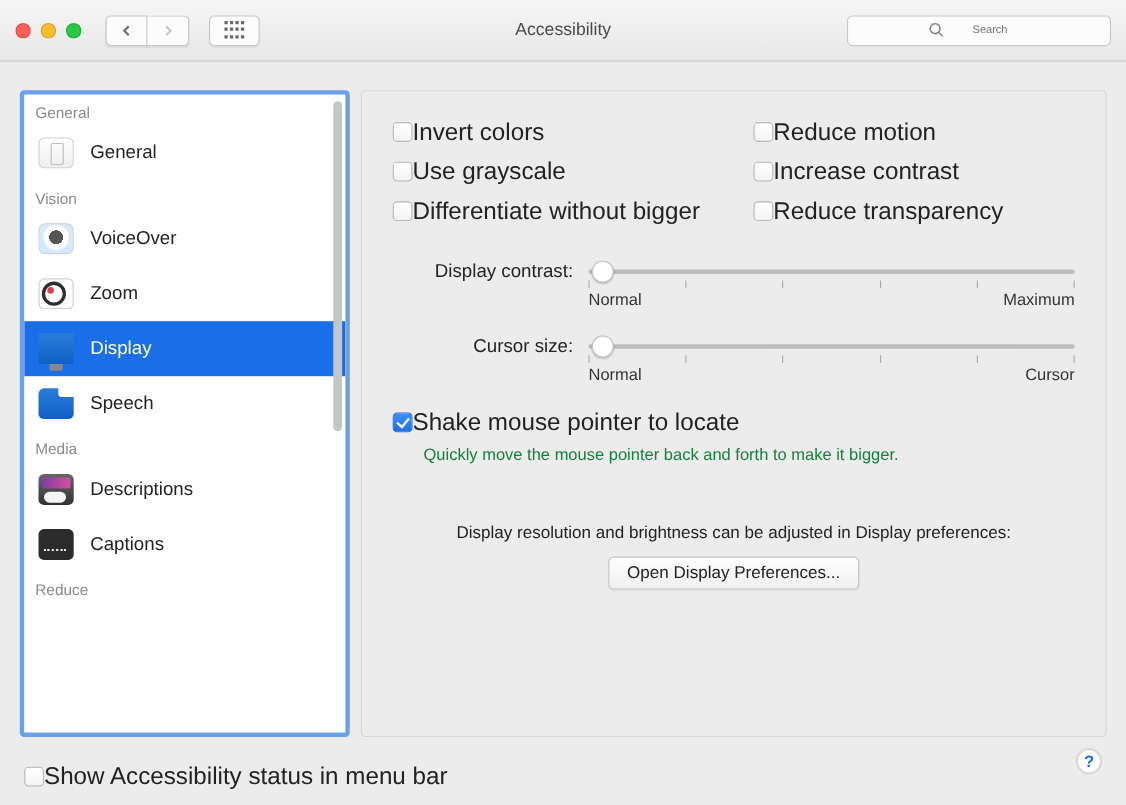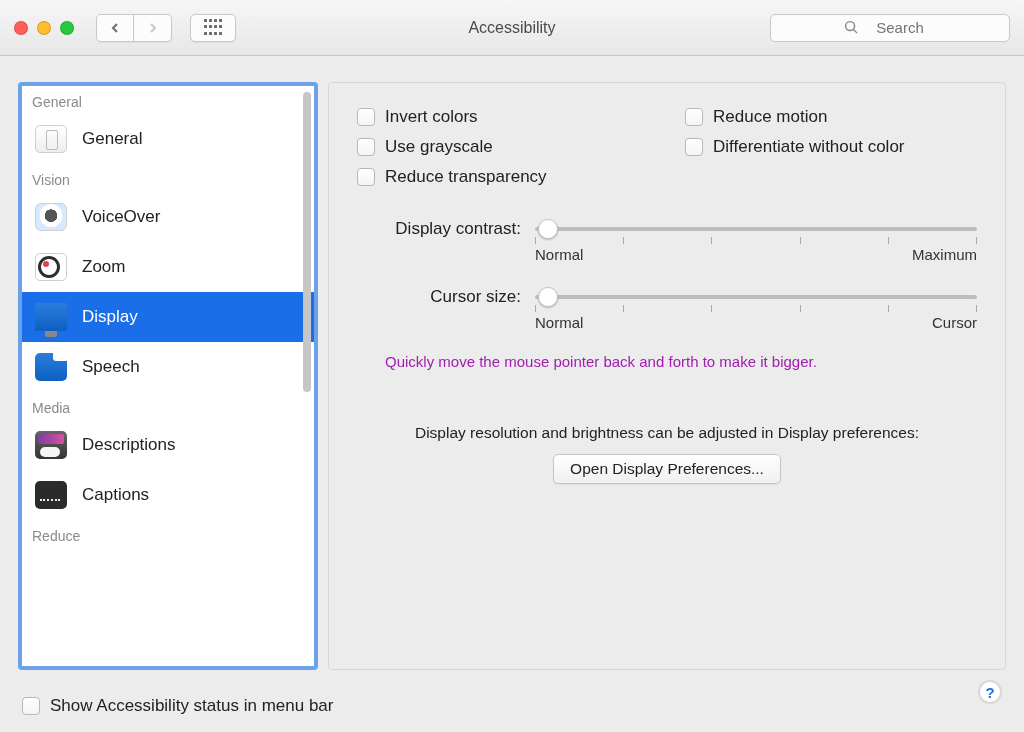--- a/index.html
+++ b/index.html
@@ -14,21 +14,21 @@
   .tb-btn { height:28px; background:#fcfcfc; border:1px solid #c8c8c8; border-radius:5px; display:inline-flex; align-items:center; justify-content:center; box-shadow:0 1px 0 rgba(255,255,255,.6) inset, 0 1px 1px rgba(0,0,0,.05); }
   .nav-group { display:flex; margin-left:22px; }
   .nav-group .tb-btn { width:38px; }
   .nav-group .tb-btn:first-child { border-top-right-radius:0; border-bottom-right-radius:0; }
   .nav-group .tb-btn:last-child { border-top-left-radius:0; border-bottom-left-radius:0; border-left:none; }
   .grid-btn { width:46px; margin-left:18px; }
   .dots { width:18px; height:18px; display:grid; grid-template-columns:repeat(4,1fr); grid-template-rows:repeat(3,1fr); gap:1.5px; }
   .dots span { background:#6a6a6a; width:3px; height:3px; border-radius:0.5px; }
   .title { position:absolute; left:0; right:0; text-align:center; font-size:16px; color:#4a4a4a; pointer-events:none; }
   .search { margin-left:auto; width:240px; height:28px; }
-  .search input { width:100%; height:100%; border:1px solid #c8c8c8; border-radius:5px; background:#fcfcfc; padding:0 10px 0 30px; font-size:15px; color:#333; outline:none; }
+  .search input { width:100%; height:100%; border:1px solid #c8c8c8; border-radius:5px; background:#fcfcfc; padding:0 10px 0 30px; font-size:10px; color:#333; outline:none; }
   .search { position:relative; }
   .search svg { position:absolute; left:74px; top:6px; width:15px; height:15px; fill:#888; }
   .chev { width:10px; height:10px; }
   .chev polyline { fill:none; stroke:#6f6f6f; stroke-width:2; }
   .disabled .chev polyline { stroke:#c7c7c7; }
 
   
   .content { display:flex; padding:26px 18px 10px 18px; gap:10px; height:calc(100% - 56px - 52px); }
   .sidebar-wrap { width:300px; border:4px solid #6aa1e8; border-radius:4px; background:#fff; overflow:hidden; display:flex; flex-direction:column; }
   .sidebar { overflow-y:auto; flex:1; }
@@ -36,38 +36,38 @@
   .item { display:flex; align-items:center; gap:14px; padding:10px 12px; font-size:17px; color:#222; cursor:default; }
   .item.selected { background:#1a6fe8; color:#fff; }
   .item .icon { width:34px; height:30px; display:flex; align-items:center; justify-content:center; }
 
   
   .sidebar-wrap { position:relative; }
   .scroll-knob { position:absolute; right:3px; top:6px; width:8px; height:300px; background:#c6c6c6; border-radius:4px; }
 
   .main { flex:1; background:#ececec; border:1px solid #d6d6d6; border-radius:4px; padding:24px 28px 20px 28px; position:relative; }
 
-  .checkrow { display:flex; align-items:center; gap:10px; font-size:17px; margin-bottom:8px; }
+  .checkrow { display:flex; align-items:center; font-size:22px; margin-bottom:8px; }
   .mac-check { width:18px; height:18px; border:1px solid #b8b8b8; border-radius:4px; background:linear-gradient(#fff,#f4f4f4); display:inline-flex; align-items:center; justify-content:center; flex-shrink:0; }
   .mac-check.checked { background:linear-gradient(#3f90f5,#1f6fe4); border-color:#1f6fe4; }
   .mac-check.checked::after { content:""; width:5px; height:9px; border:solid #fff; border-width:0 2px 2px 0; transform:rotate(40deg) translate(-1px,-1px); }
 
   .top-checks { display:grid; grid-template-columns:1fr 1fr; column-gap:36px; row-gap:2px; margin-bottom:22px; }
 
   .slider-row { display:grid; grid-template-columns:178px 1fr; align-items:start; margin-bottom:22px; }
   .slider-row .lbl { text-align:right; padding-right:14px; font-size:17px; padding-top:2px; }
   .slider-track-wrap { position:relative; }
   .slider-track { height:4px; background:#bdbdbd; border-radius:2px; position:relative; margin-top:10px; }
   .slider-thumb { position:absolute; top:-8px; width:20px; height:20px; background:#fff; border:1px solid #c5c5c5; border-radius:50%; box-shadow:0 1px 2px rgba(0,0,0,.25); left:0; transform:translateX(-50%); }
   .ticks { display:flex; justify-content:space-between; margin-top:6px; }
   .ticks span { width:1px; height:7px; background:#a9a9a9; }
   .ends { display:flex; justify-content:space-between; font-size:15px; color:#333; margin-top:2px; }
 
   .shake-block { margin-top:4px; }
-  .hint { font-size:15px; color:#a21caf; margin-left:28px; margin-top:2px; }
+  .hint { font-size:15px; color:#15803d; margin-left:28px; margin-top:2px; }
 
   .foot-note { text-align:center; font-size:15.5px; margin-top:54px; }
   .mac-btn { display:inline-block; margin-top:12px; padding:5px 16px; font-size:15.5px; background:linear-gradient(#fefefe,#f0f0f0); border:1px solid #c6c6c6; border-radius:5px; box-shadow:0 1px 1px rgba(0,0,0,.06); }
 
   
   .bottom { height:52px; border-top:0px solid #d6d6d6; display:flex; padding:0 22px; background:#ececec; }
   .help { width:24px; height:24px; border:2px solid #8a8a8a55; border-radius:50%; display:flex; align-items:center; justify-content:center; color:#1a6fe8; font-weight:600; margin-left:auto; background:#fff; }
 
   
   .ic { width:32px; height:28px; border-radius:5px; border:1px solid #cfcfcf; background:linear-gradient(#fff,#eee); position:relative; }
@@ -198,21 +198,25 @@
       <div class="checkrow">
         <span class="mac-check"></span>
         <span>Reduce motion</span>
       </div>
       <div class="checkrow">
         <span class="mac-check"></span>
         <span>Use grayscale</span>
       </div>
       <div class="checkrow">
         <span class="mac-check"></span>
-        <span>Differentiate without color</span>
+        <span>Increase contrast</span>
+      </div>
+      <div class="checkrow">
+        <span class="mac-check"></span>
+        <span>Differentiate without bigger</span>
       </div>
       <div class="checkrow">
         <span class="mac-check"></span>
         <span>Reduce transparency</span>
       </div>
     </div>
 
     <div class="slider-row">
       <div class="lbl">Display contrast:</div>
       <div class="slider-track-wrap">
@@ -249,20 +253,24 @@
             <span></span>
         </div>
         <div class="ends">
           <span>Normal</span>
           <span>Cursor</span>
         </div>
       </div>
     </div>
 
     <div class="shake-block">
+      <div class="checkrow">
+        <span class="mac-check checked"></span>
+        <span>Shake mouse pointer to locate</span>
+      </div>
       <div class="hint">Quickly move the mouse pointer back and forth to make it bigger.</div>
     </div>
 
     <div class="foot-note">
       <div>Display resolution and brightness can be adjusted in Display preferences:</div>
       <div class="mac-btn">Open Display Preferences...</div>
     </div>
   </div>
 </div>
 

